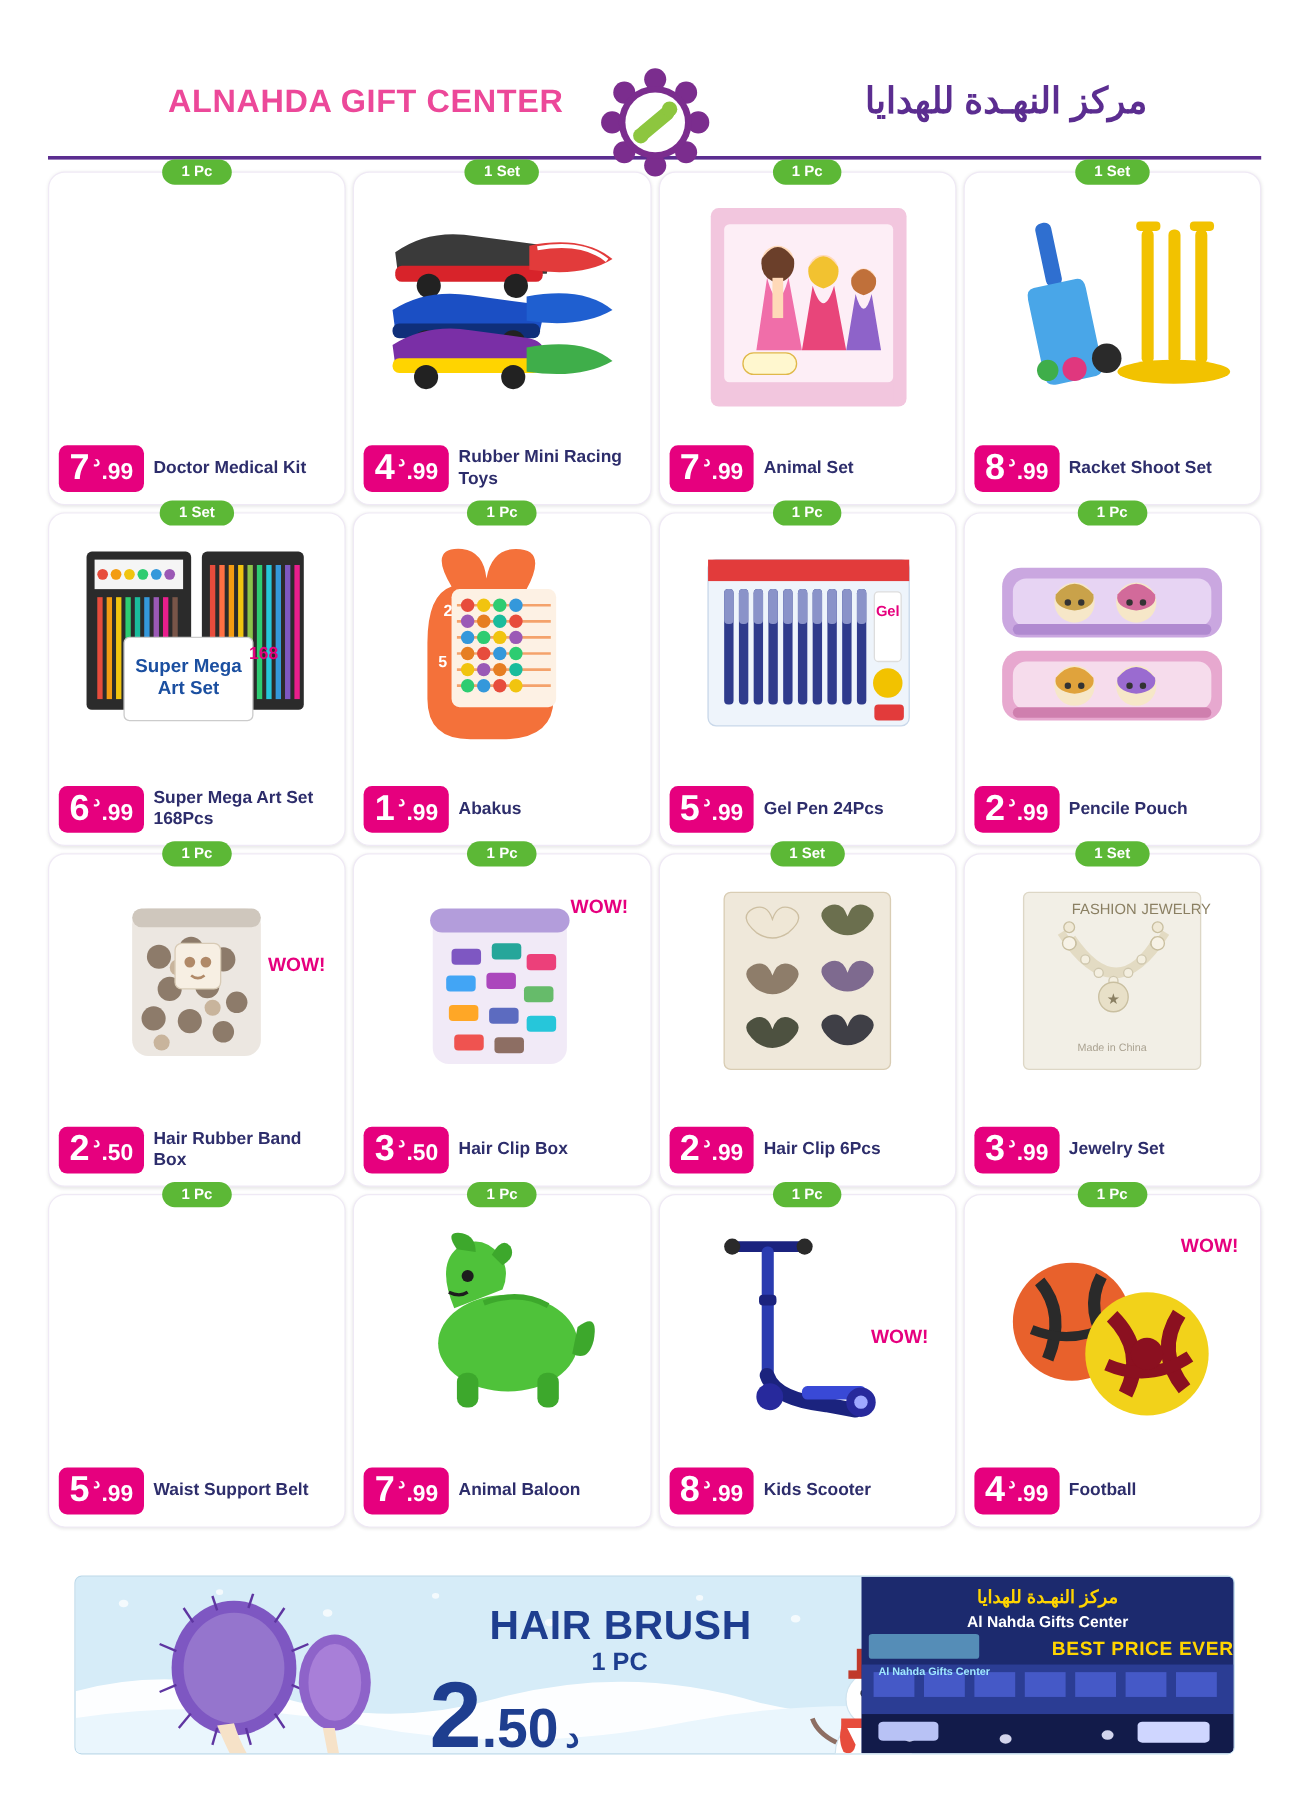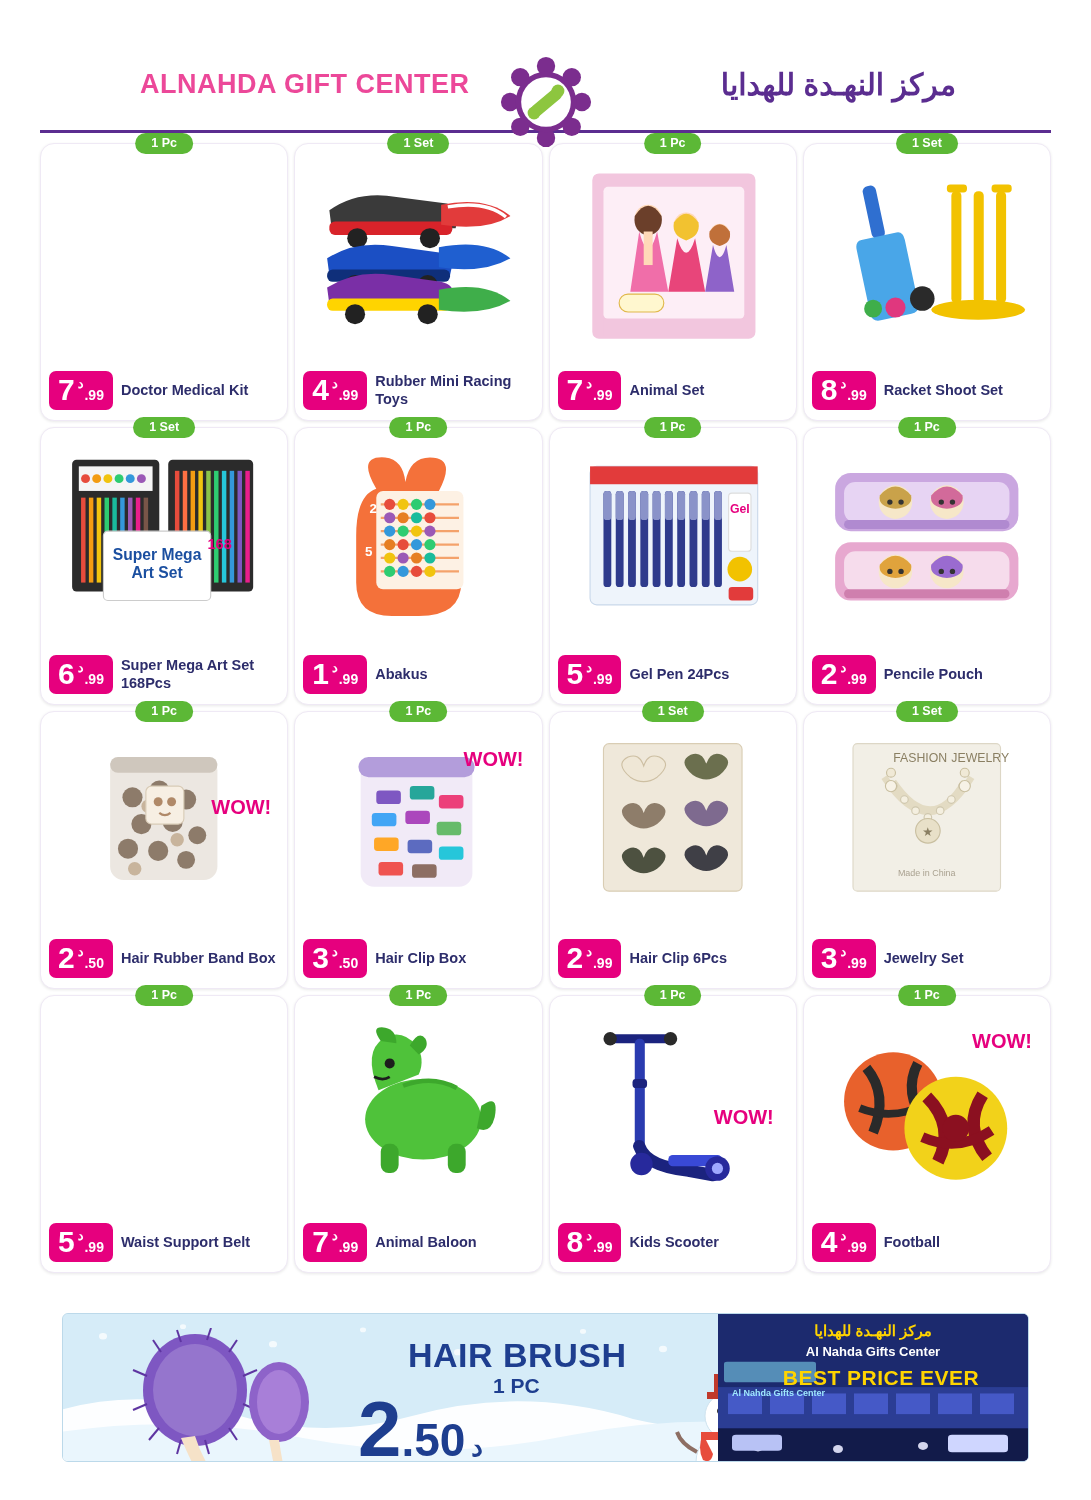--- a/index.html
+++ b/index.html
@@ -101,31 +101,31 @@
     line-height:1;
     flex:0 0 auto;
   }
   .p-int { font-size:30px; font-weight:bold; }
   .p-cur {
     font-size:13px; font-weight:bold;
     margin:0 1px 0 3px;
     align-self:flex-start;
     margin-top:2px;
   }
-  .p-dec { font-size:14px; font-weight:bold; }
+  .p-dec { font-size:19px; font-weight:bold; }
   .p-name {
     font-size:14.5px;
     color:#2d2d6b;
     font-weight:bold;
     line-height:1.18;
   }
 
   .wow {
     position:absolute;
-    font-size:20px;
+    font-size:16px;
     font-weight:bold;
     color:#e6007e;
     z-index:3;
   }
 
   
   .banner {
     position:absolute;
     left:62px; right:62px;
     bottom:38px;
@@ -174,22 +174,22 @@
     text-align:center; color:#ffd400;
     font-size:15px; font-weight:bold; direction:rtl;
   }
   .store-en {
     position:absolute; top:30px; left:0; right:0;
     text-align:center; color:#ffffff;
     font-size:13px; font-weight:bold;
   }
   .store-best {
     position:absolute; top:52px; left:16px; right:0;
-    text-align:center; color:#ffd400;
-    font-size:21px; font-weight:bold;
+    text-align:right; color:#ffd400;
+    font-size:16px; font-weight:bold;
     letter-spacing:0.5px;
   }
   .store-sub {
     position:absolute; top:74px; left:14px;
     color:#9fe8ff; font-size:9px; font-weight:bold;
   }
 </style>
 </head>
 <body>
 

